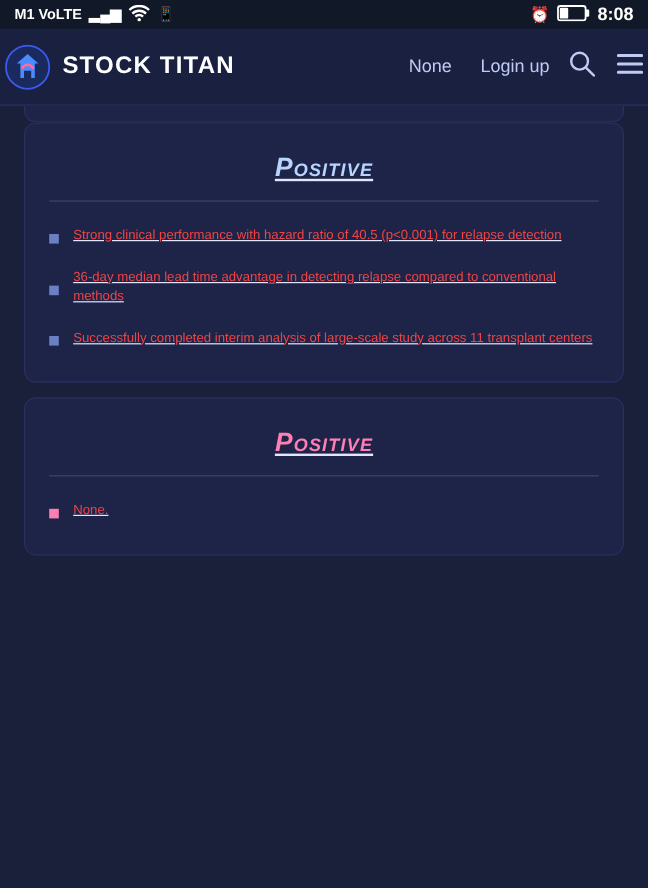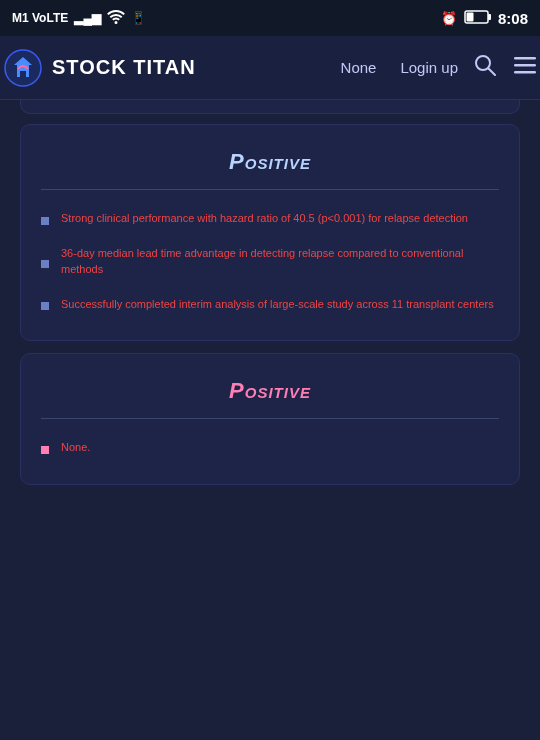--- a/index.html
+++ b/index.html
@@ -17,21 +17,21 @@
       color: #e0e6ff;
     }
 
     
     .status-bar {
       background-color: #111827;
       display: flex;
       justify-content: space-between;
       align-items: center;
       padding: 4px 12px;
-      height: 36px;
+      height: 24px;
       font-size: 13px;
       color: #ffffff;
     }
 
     .status-left {
       display: flex;
       align-items: center;
       gap: 6px;
       font-size: 12px;
       font-weight: 600;
@@ -106,24 +106,25 @@
       background-color: #1e2448;
       margin: 0 20px;
       border-radius: 0 0 10px 10px;
       height: 14px;
       border: 1px solid #2a3060;
       border-top: none;
     }
 
     
     .content-area {
-      padding: 10px 20px 10px 20px;
+      padding: 0 20px 10px 20px;
       display: flex;
       flex-direction: column;
       gap: 12px;
+      text-decoration: underline;
     }
 
     
     .card {
       background-color: #1e2448;
       border-radius: 10px;
       padding: 24px 20px 28px 20px;
       border: 1px solid #2a3060;
     }
 

